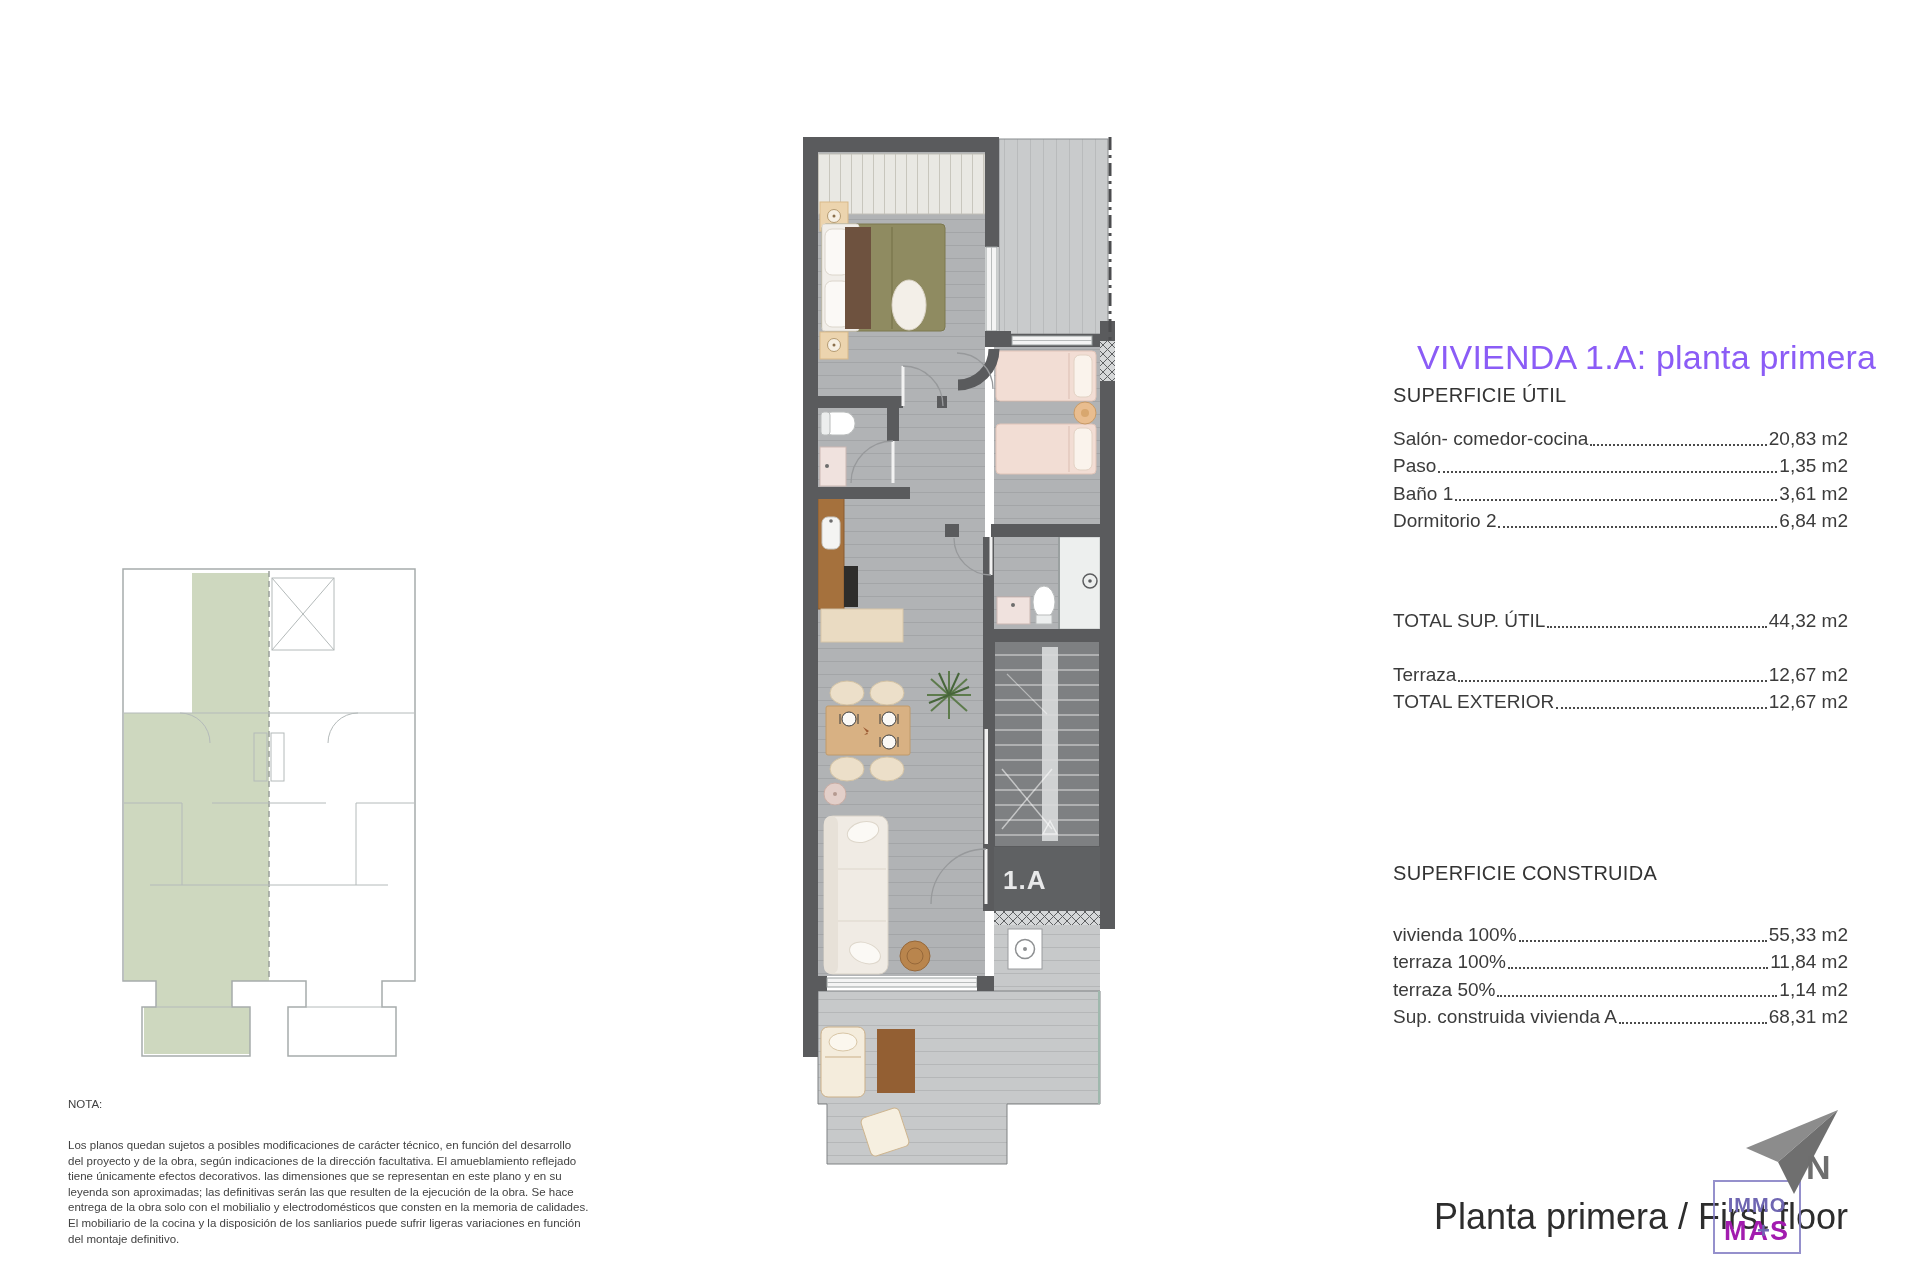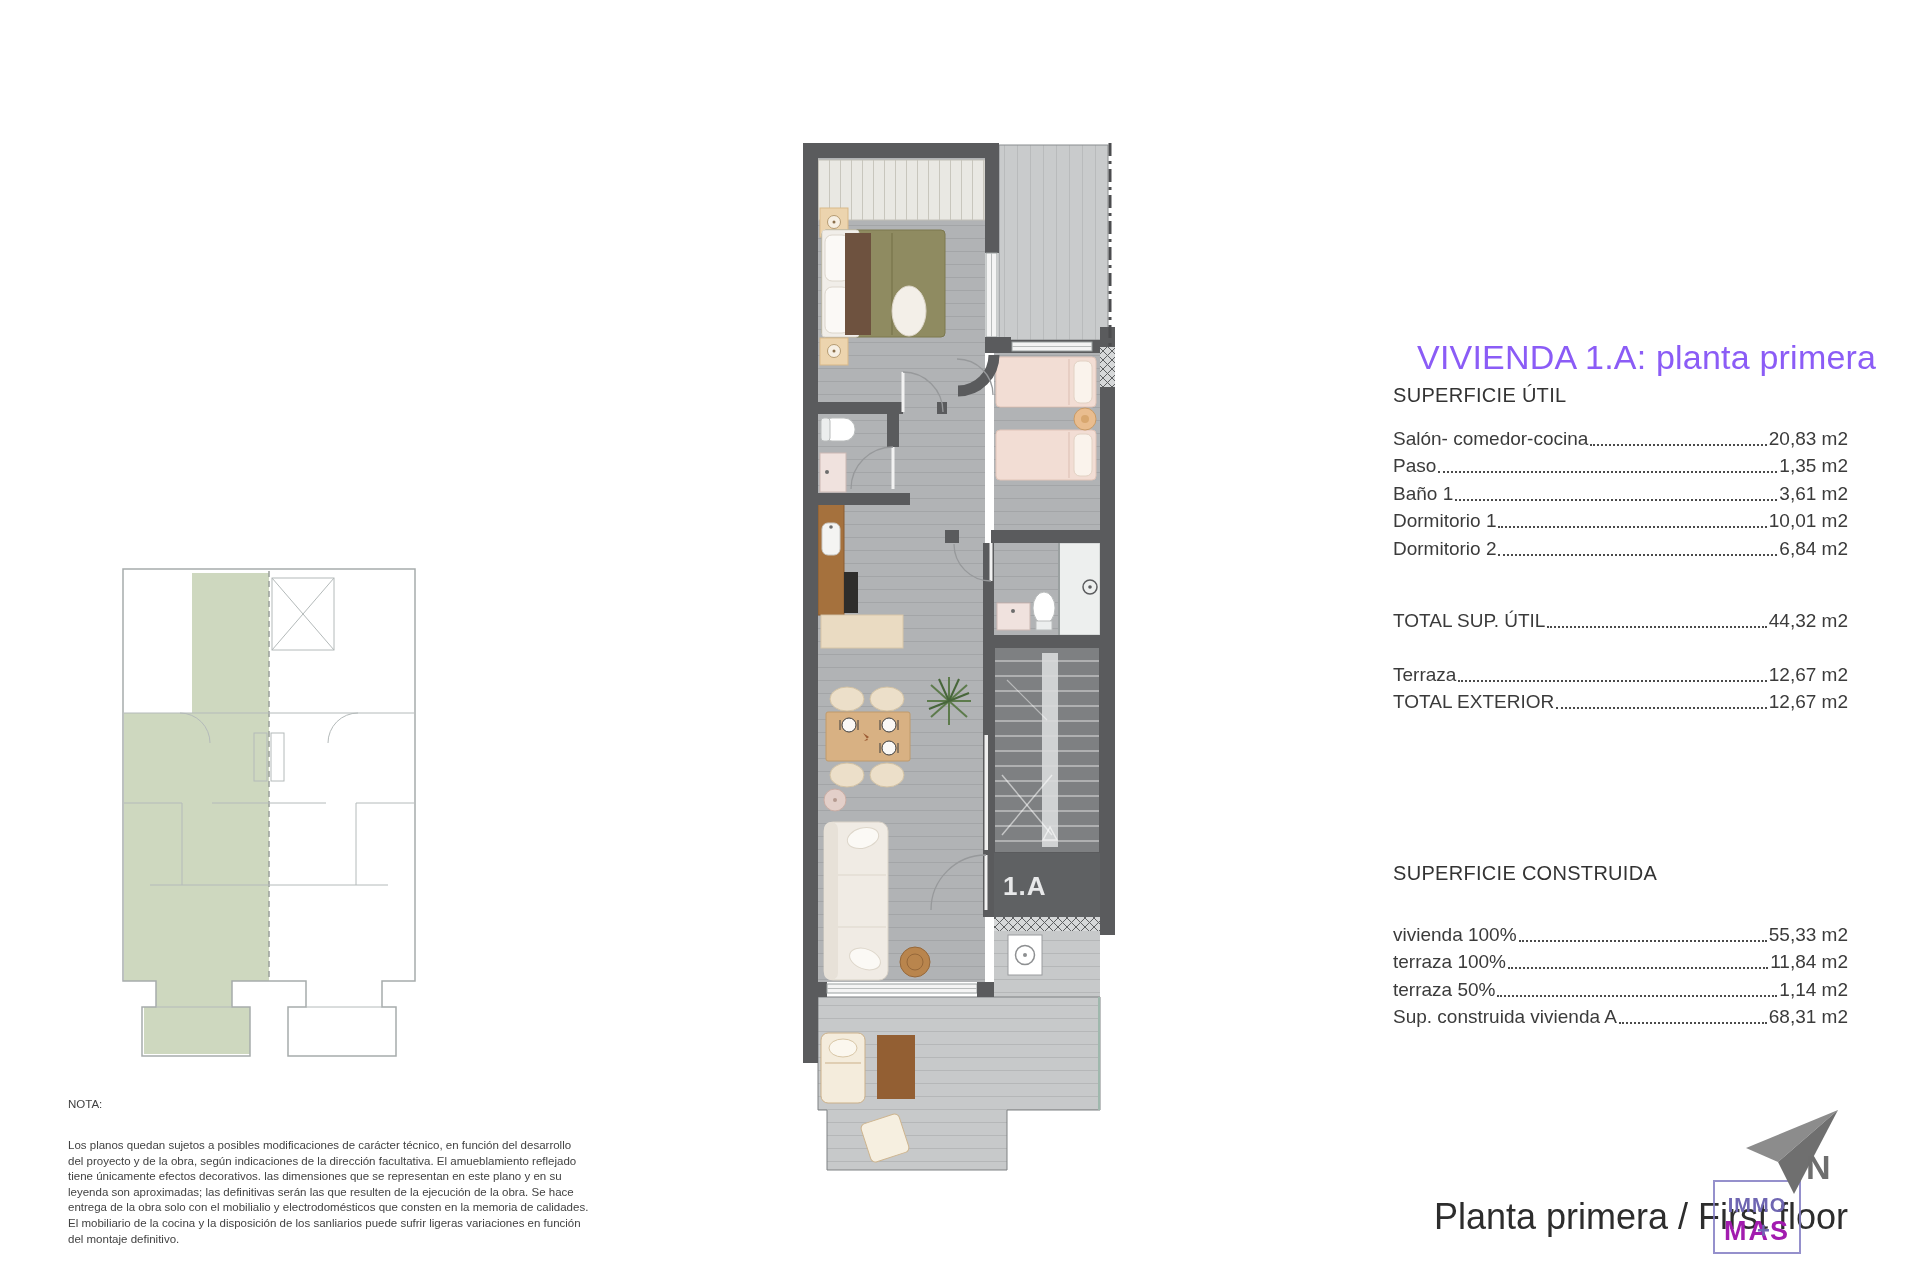--- a/index.html
+++ b/index.html
@@ -30,21 +30,21 @@
   #caption{position:absolute;right:72px;top:1196px;font-size:36px;color:#2d2d2d;white-space:nowrap;z-index:1;}
   #north{position:absolute;left:1742px;top:1106px;width:100px;height:90px;z-index:3;}
   #north-n{position:absolute;left:1806px;top:1148px;font-size:34px;font-weight:bold;color:#6e6e6e;z-index:3;}
   #logo{position:absolute;left:1713px;top:1180px;width:84px;height:70px;border:2px solid rgba(130,125,195,.85);
         z-index:2;background:transparent;text-align:center;}
   #logo .l1{margin-top:12px;font-size:20px;font-weight:bold;letter-spacing:1px;color:#6f66b2;line-height:22px;}
   #logo .l2{font-size:27px;font-weight:bold;letter-spacing:2px;color:#a21caf;line-height:30px;}
   #logo .lp{position:absolute;left:42px;top:36px;font-size:22px;font-weight:bold;color:#6f66b2;}
   
   #key-plan{position:absolute;left:120px;top:562px;width:298px;height:498px;}
-  #main-plan{position:absolute;left:797px;top:135px;width:332px;height:1040px;}
+  #main-plan{position:absolute;left:797px;top:129px;width:332px;height:1040px;}
 </style>
 </head>
 <body>
 
 <div id="key-plan">
   <svg width="298" height="498" viewBox="0 0 298 496">
 
     <path d="M72,10 H149 V418 H112 V444 H130 V491 H24 V444 H36 V418 H4 V150 H72 Z" fill="#ced8bf"></path>
 
     <path d="M3,6 H295 V418 H262 V444 H276 V493 H168 V444 H186 V418 H112 V444 H130 V493 H22 V444 H36 V418 H3 Z" fill="none" stroke="#a7acac" stroke-width="1.5"></path>
@@ -311,25 +311,20 @@
       <span class="lbl">Paso</span>
       <span class="dots"></span>
       <span class="val">1,35 m2</span>
     </div>
     <div class="arow">
       <span class="lbl">Baño 1</span>
       <span class="dots"></span>
       <span class="val">3,61 m2</span>
     </div>
     <div class="arow">
-      <span class="lbl">Dormitorio 1</span>
-      <span class="dots"></span>
-      <span class="val">10,01 m2</span>
-    </div>
-    <div class="arow">
       <span class="lbl">Dormitorio 2</span>
       <span class="dots"></span>
       <span class="val">6,84 m2</span>
     </div>
   </div>
 
   <div class="tb-list tb-total">
     <div class="arow">
       <span class="lbl">TOTAL SUP. ÚTIL</span>
       <span class="dots"></span>

